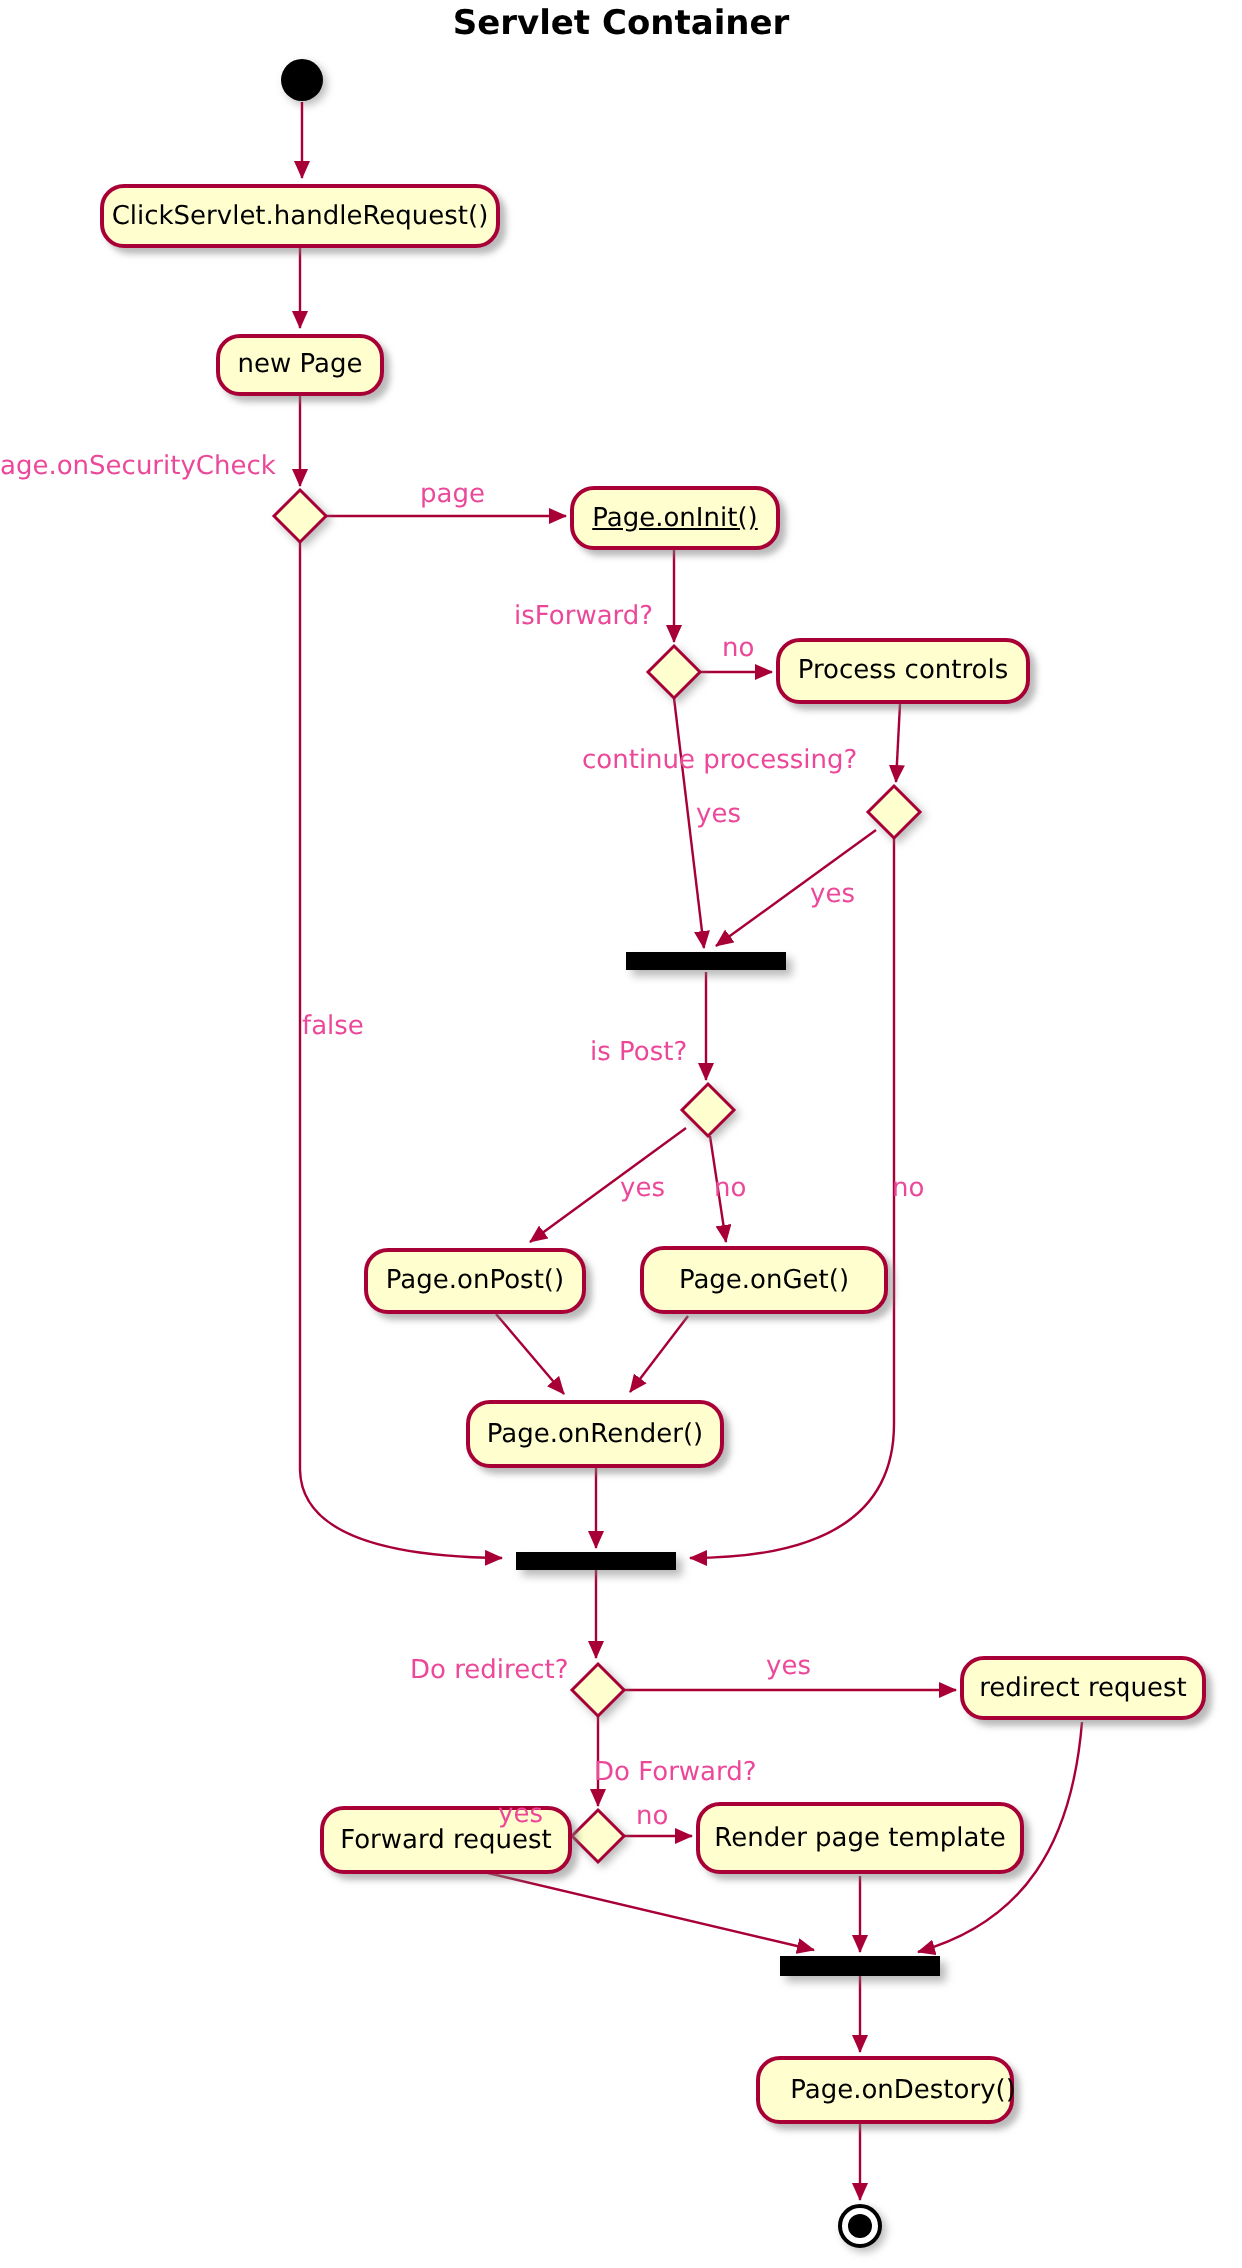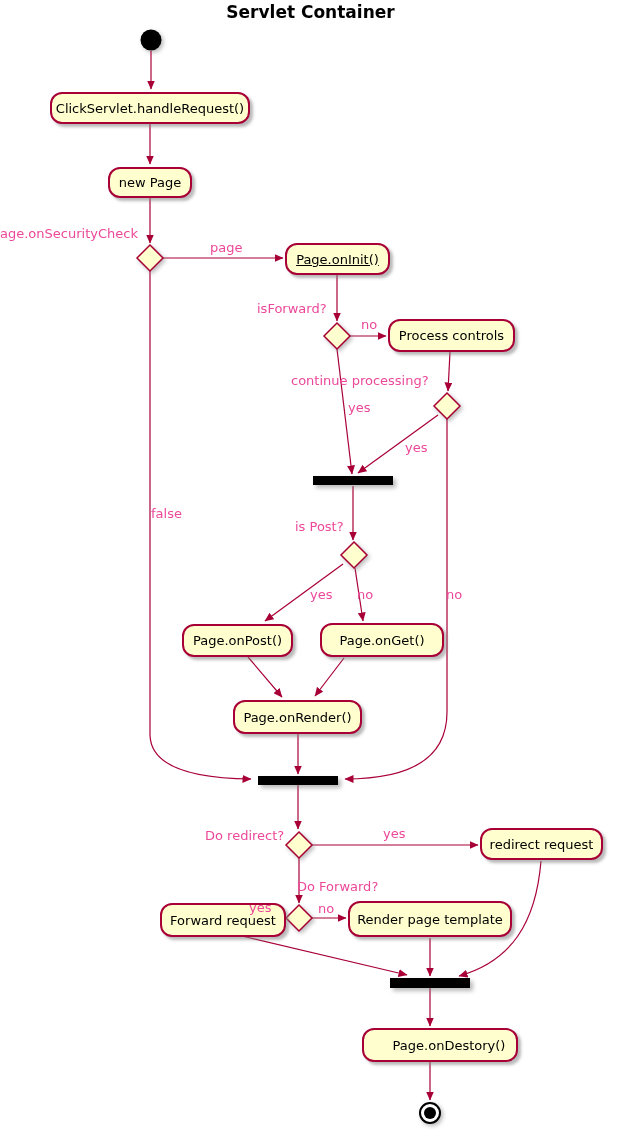--- a/index.html
+++ b/index.html
@@ -95,21 +95,21 @@
   <div class="node" style="left:50px;  top:92px;  width:200px; height:32px;">ClickServlet.handleRequest()</div>
   <div class="node" style="left:108px; top:167px; width:84px;  height:31px;">new Page</div>
   <div class="node" style="left:285px; top:243px; width:105px; height:32px;text-decoration:underline;">Page.onInit()</div>
   <div class="node" style="left:388px; top:319px; width:127px; height:33px;">Process controls</div>
   <div class="node" style="left:182px; top:624px; width:111px; height:33px;">Page.onPost()</div>
   <div class="node" style="left:320px; top:623px; width:124px; height:34px;">Page.onGet()</div>
   <div class="node" style="left:233px; top:700px; width:129px; height:34px;">Page.onRender()</div>
   <div class="node" style="left:480px; top:828px; width:123px; height:32px;">redirect request</div>
   <div class="node" style="left:116px; top:903px; width:126px; height:34px;margin-left:44px;">Forward request</div>
   <div class="node" style="left:348px; top:901px; width:164px; height:36px;">Render page template</div>
-  <div class="node" style="left:362px; top:1028px; width:156px; height:34px;padding-left:18px;">Page.onDestory()</div>
+  <div class="node" style="left:378px; top:1028px; width:129px; height:34px;padding-left:18px;">Page.onDestory()</div>
 
   <span class="lbl" style="left:0px;   top:226px;">age.onSecurityCheck</span>
   <span class="lbl" style="left:210px; top:240px;">page</span>
   <span class="lbl" style="left:257px; top:301px;">isForward?</span>
   <span class="lbl" style="left:361px; top:317px;">no</span>
   <span class="lbl" style="left:291px; top:373px;">continue processing?</span>
   <span class="lbl" style="left:348px; top:400px;">yes</span>
   <span class="lbl" style="left:405px; top:440px;">yes</span>
   <span class="lbl" style="left:151px; top:506px;">false</span>
   <span class="lbl" style="left:295px; top:519px;">is Post?</span>

